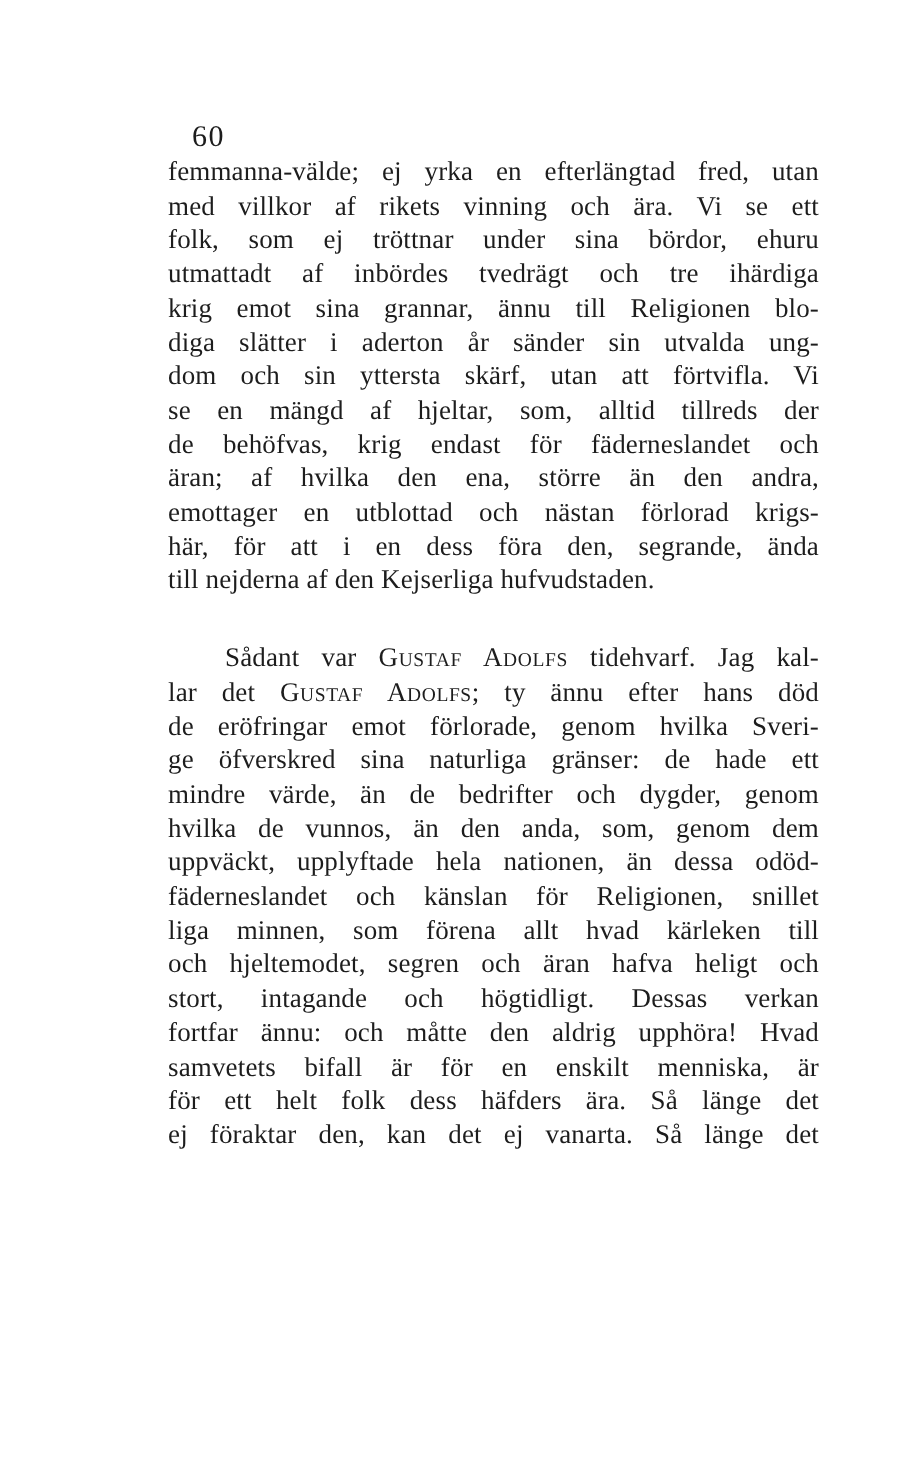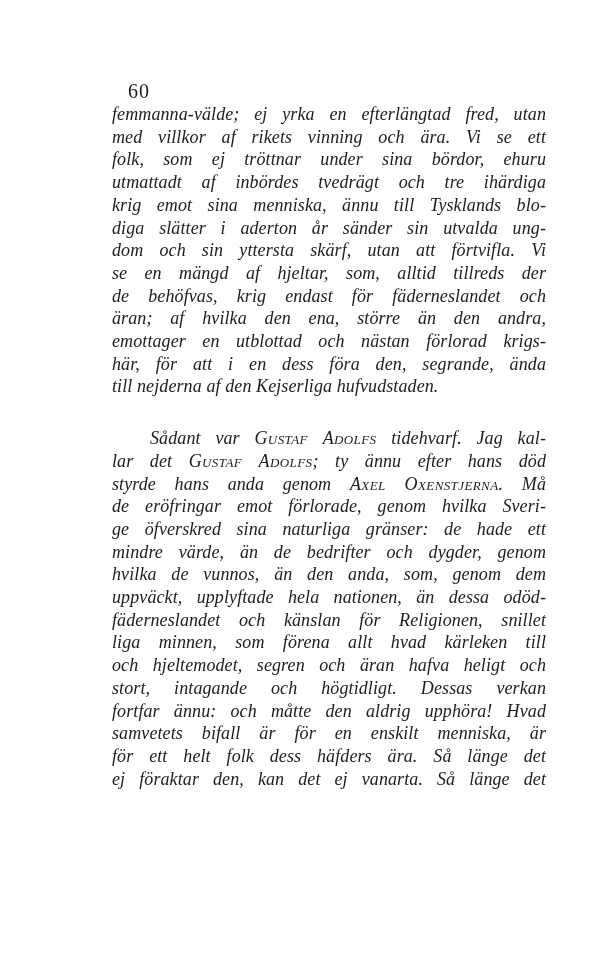--- a/index.html
+++ b/index.html
@@ -22,21 +22,20 @@
     top: 64px;
     font-size: 20px;
     letter-spacing: 1px;
     margin-top: 16px;
   }
   .text-block {
     position: absolute;
     left: 112px;
     top: 103px;
     width: 434px;
-    font-style: italic;
   }
   .tline {
     font-size: 18px;
     line-height: 22.7px;
     text-align: justify;
     text-align-last: justify;
     letter-spacing: 0.1px;
   }
   .tline.endline {
     text-align-last: left;
@@ -59,42 +58,39 @@
 
   <div class="page-number">60</div>
 
   <div class="text-block">
 
     <div>
       <div class="tline">femmanna-välde; ej yrka en efterlängtad fred, utan</div>
       <div class="tline">med villkor af rikets vinning och ära. Vi se ett</div>
       <div class="tline">folk, som ej tröttnar under sina bördor, ehuru</div>
       <div class="tline">utmattadt af inbördes tvedrägt och tre ihärdiga</div>
-      <div class="tline">krig emot sina menniska, ännu till Tysklands blo-</div>
+      <div class="tline">krig emot sina grannar, ännu till Religionen blo-</div>
       <div class="tline">diga slätter i aderton år sänder sin utvalda ung-</div>
       <div class="tline">dom och sin yttersta skärf, utan att förtvifla. Vi</div>
       <div class="tline">se en mängd af hjeltar, som, alltid tillreds der</div>
       <div class="tline">de behöfvas, krig endast för fäderneslandet och</div>
       <div class="tline">äran; af hvilka den ena, större än den andra,</div>
       <div class="tline">emottager en utblottad och nästan förlorad krigs-</div>
       <div class="tline">här, för att i en dess föra den, segrande, ända</div>
       <div class="tline endline">till nejderna af den Kejserliga hufvudstaden.</div>
     </div>
 
     <div class="para-spacer"></div>
 
     <div>
       <div class="tline indent">
         <span>Sådant var </span><span class="sc">Gustaf Adolfs</span><span> tidehvarf. Jag kal-</span>
       </div>
       <div class="tline">
         <span>lar det </span><span class="sc">Gustaf Adolfs</span><span>; ty ännu efter hans död</span>
-      </div>
-      <div class="tline">
-        <span>styrde hans anda genom </span><span class="sc">Axel Oxenstjerna</span><span>. Må</span>
       </div>
       <div class="tline">de eröfringar emot förlorade, genom hvilka Sveri-</div>
       <div class="tline">ge öfverskred sina naturliga gränser: de hade ett</div>
       <div class="tline">mindre värde, än de bedrifter och dygder, genom</div>
       <div class="tline">hvilka de vunnos, än den anda, som, genom dem</div>
       <div class="tline">uppväckt, upplyftade hela nationen, än dessa odöd-</div>
       <div class="tline">fäderneslandet och känslan för Religionen, snillet</div>
       <div class="tline">liga minnen, som förena allt hvad kärleken till</div>
       <div class="tline">och hjeltemodet, segren och äran hafva heligt och</div>
       <div class="tline">stort, intagande och högtidligt. Dessas verkan</div>

